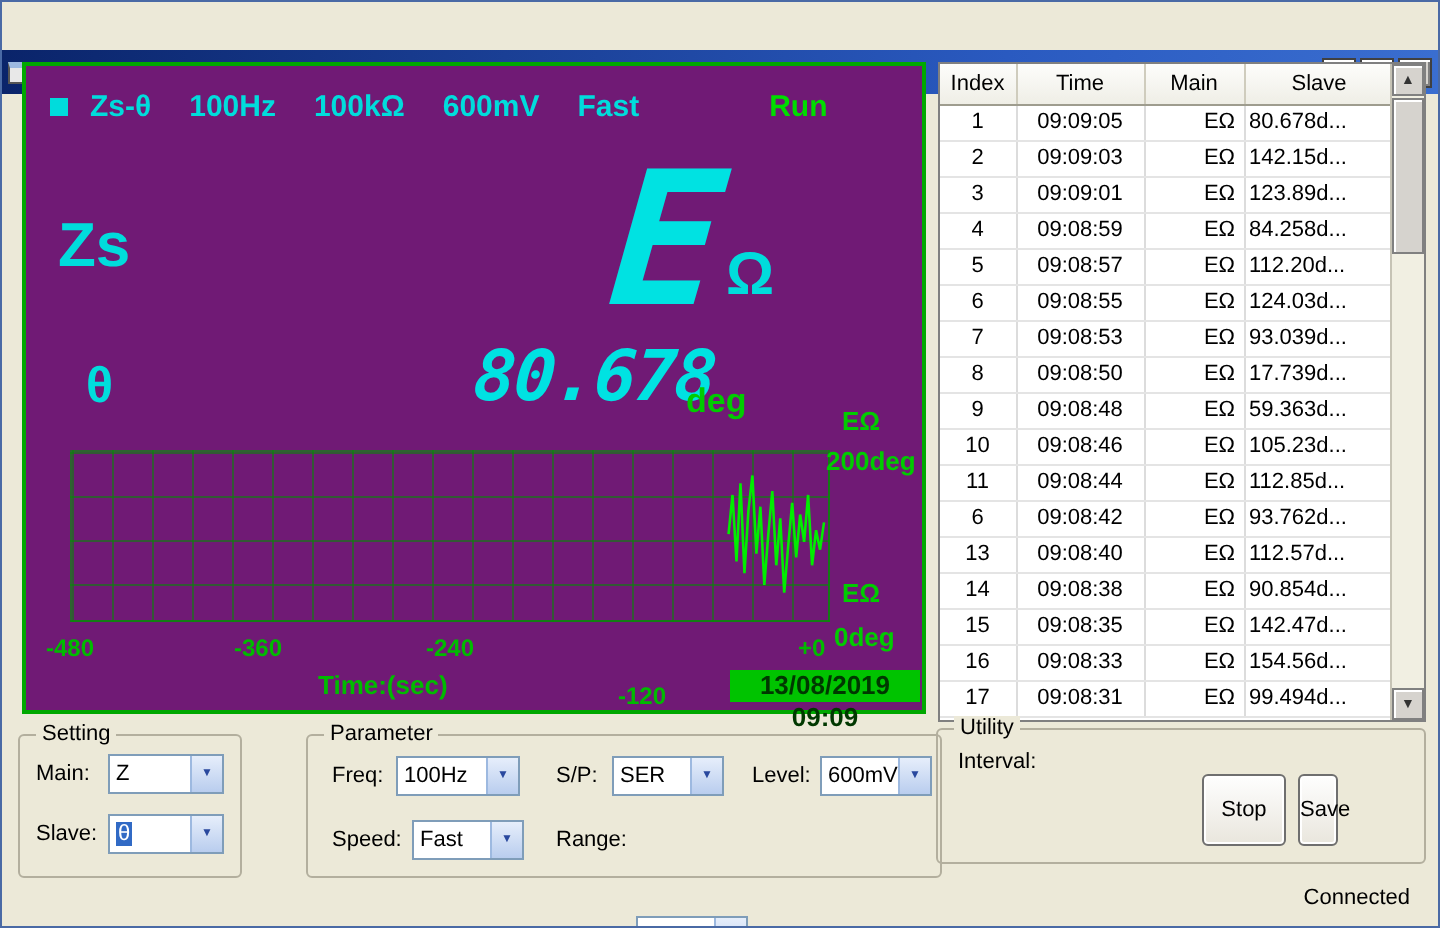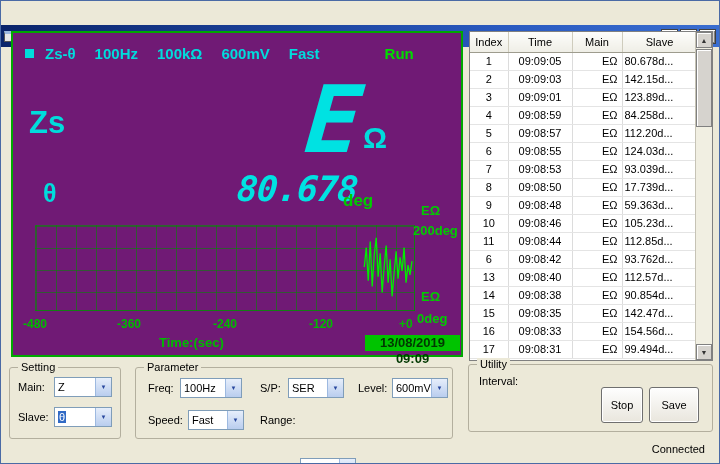--- a/index.html
+++ b/index.html
@@ -55,21 +55,21 @@
     border:1px solid rgba(0,150,0,.6);
     background-image:
       repeating-linear-gradient(to right, rgba(0,140,0,.55) 0 1px, transparent 1px 20px),
       repeating-linear-gradient(to bottom, rgba(0,140,0,.55) 0 1px, transparent 1px 22px);
   }
   .graph svg { position:absolute; left:0; top:0; width:100%; height:100%; }
   .ylab { font-size:13px; font-weight:bold; }
   .y1 { left:408px; top:170px; } .y2 { left:400px; top:190px; }
   .y3 { left:408px; top:256px; } .y4 { left:404px; top:278px; }
   .xtick { top:284px; font-size:12px; font-weight:bold; color:#00bb00; }
-  .t0{left:10px;} .t1{left:104px;} .t2{left:200px;} .t3{left:296px;} .t4{left:386px;}
+  .t0{left:10px;} .t1{left:104px;} .t2{left:200px;} .t3{left:296px;margin-top:24px;} .t4{left:386px;}
   .xlabel { left:146px; top:302px; font-size:13px; font-weight:bold; color:#00bb00; }
   .dtbox {
     left:352px; top:302px; width:95px; height:16px; background:#00c300;
     color:#003800; font-size:13px; font-weight:bold; text-align:center; line-height:16px;
   }
   
   .table-panel {
     position:absolute; left:468px; top:30px; width:244px; height:330px;
     background:#fff; border:1px solid #808080; overflow:hidden;
   }
@@ -121,21 +121,21 @@
     width:16px; height:100%; flex:0 0 auto; text-align:center; font-size:6px; line-height:18px;
     color:#29489e; background:linear-gradient(#e6eefb,#b9cdee);
     border-left:1px solid #9db9e0;
   }
   .push-btn {
     position:absolute; font-size:11px; color:#000; text-align:center;
     background:linear-gradient(#fefefe,#e9e6dd); border:1px solid #6f6f6f; border-radius:3px;
     box-shadow:inset 0 0 0 1px #fff;
   }
   .g-setting { left:8px; top:366px; width:112px; height:72px; }
-  .g-param   { left:134px; top:366px; width:318px; height:72px;padding-left:48px; }
+  .g-param   { left:152px; top:366px; width:318px; height:72px;padding-left:48px; }
   .g-utility { left:467px; top:363px; width:245px; height:68px; }
   .connected { position:absolute; right:14px; top:442px; font-size:11px; color:#000; }
 </style>
 </head>
 <body>
 
 <div class="window">
 
   <div class="titlebar">
     <span class="app-icon"></span>
@@ -358,17 +358,17 @@
     <div class="combo" style="left:164px;top:42px;width:56px;margin-top:48px;">
       <span class="val">Auto</span>
       <span class="btn">▼</span>
     </div>
   </div>
 
   <div class="group g-utility">
     <span class="group-title">Utility</span>
     <span class="lbl" style="left:10px;top:10px;">Interval:</span>
     <button class="push-btn" style="left:132px;top:22px;width:42px;height:36px;">Stop</button>
-    <button class="push-btn" style="left:180px;top:22px;width:50px;height:36px;">Save</button>
+    <button class="push-btn" style="left:180px;top:22px;width:20px;height:36px;">Save</button>
   </div>
 
   <span class="connected">Connected</span>
 </div>
 
 </body></html>

